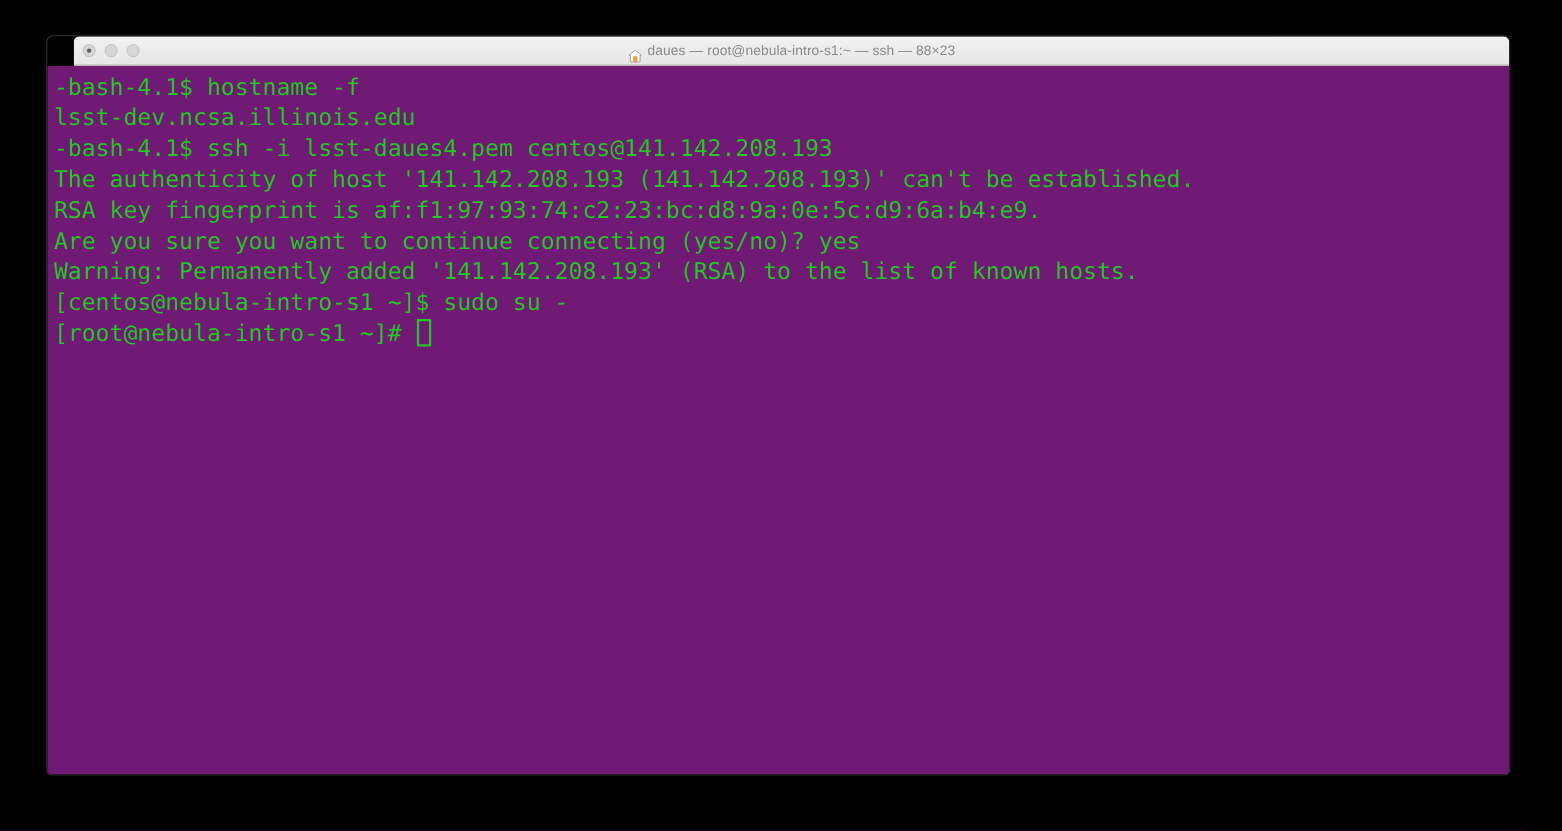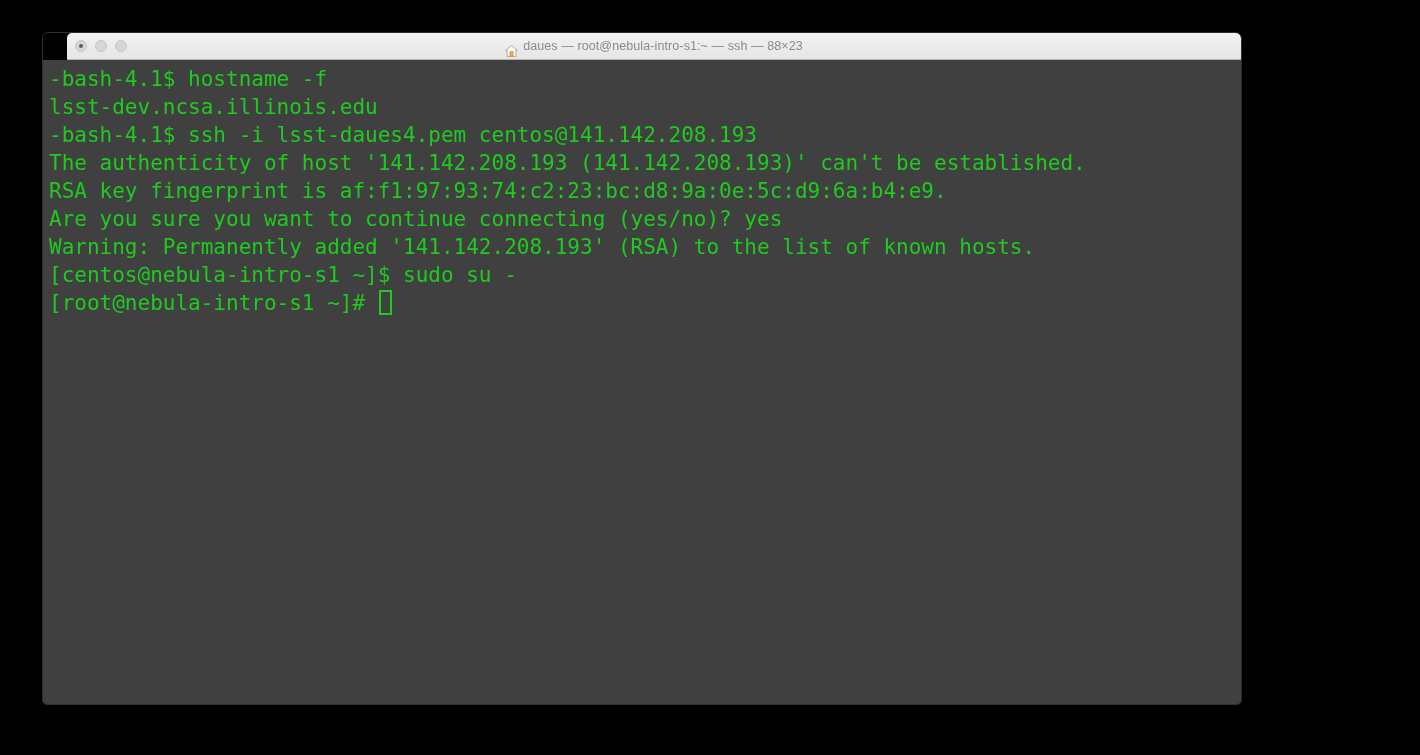--- a/index.html
+++ b/index.html
@@ -13,21 +13,21 @@
   }
   body {
     font-family: "DejaVu Sans Mono", monospace;
   }
 
   
   #terminal-window {
     position: absolute;
     left: 42px;
     top: 32px;
-    width: 1200px;
+    width: 1331px;
     height: 673px;
     border: 1px solid #2f2f2f;
     border-radius: 6px 6px 5px 5px;
     box-sizing: border-box;
     background: #000000;
     overflow: hidden;
     padding-left: 24px;
   }
 
   
@@ -94,21 +94,21 @@
     top: 0px;
   }
 
   
   #terminal-body {
     position: absolute;
     left: 0;
     top: 27px;
     right: 0;
     bottom: 0;
-    background: #404040;
+    background: #701a75;
     padding: 2px 0 0 6px;
     box-sizing: border-box;
     overflow: hidden;
   }
 
   #terminal-screen {
     font-family: "DejaVu Sans Mono", monospace;
     font-size: 21px;
     line-height: 28px;
     color: #1ecb1e;

